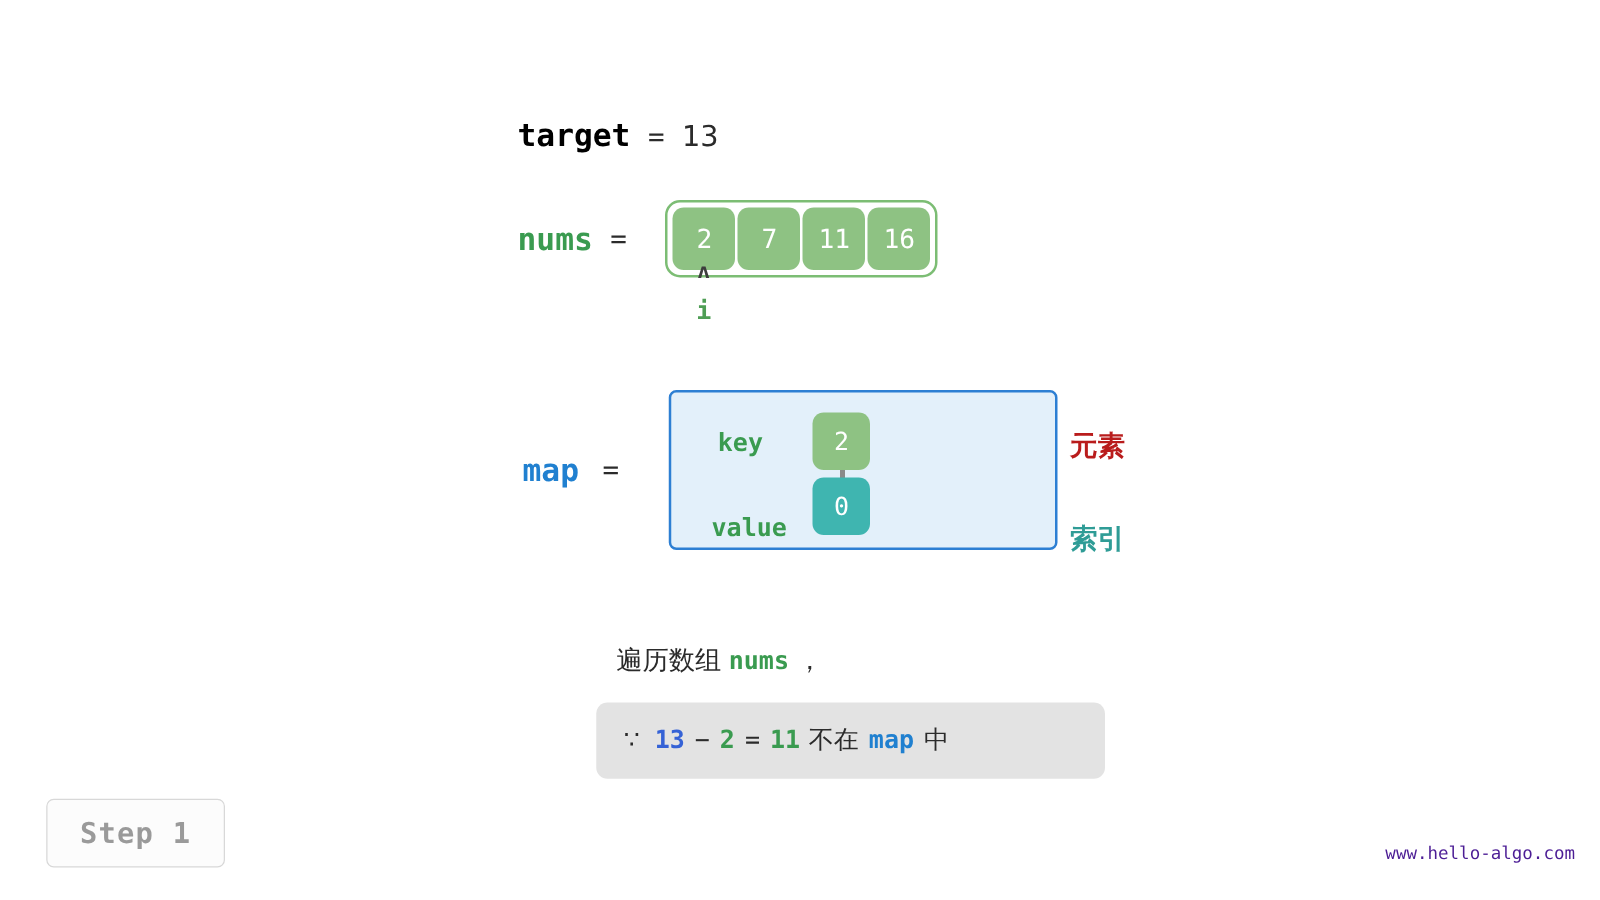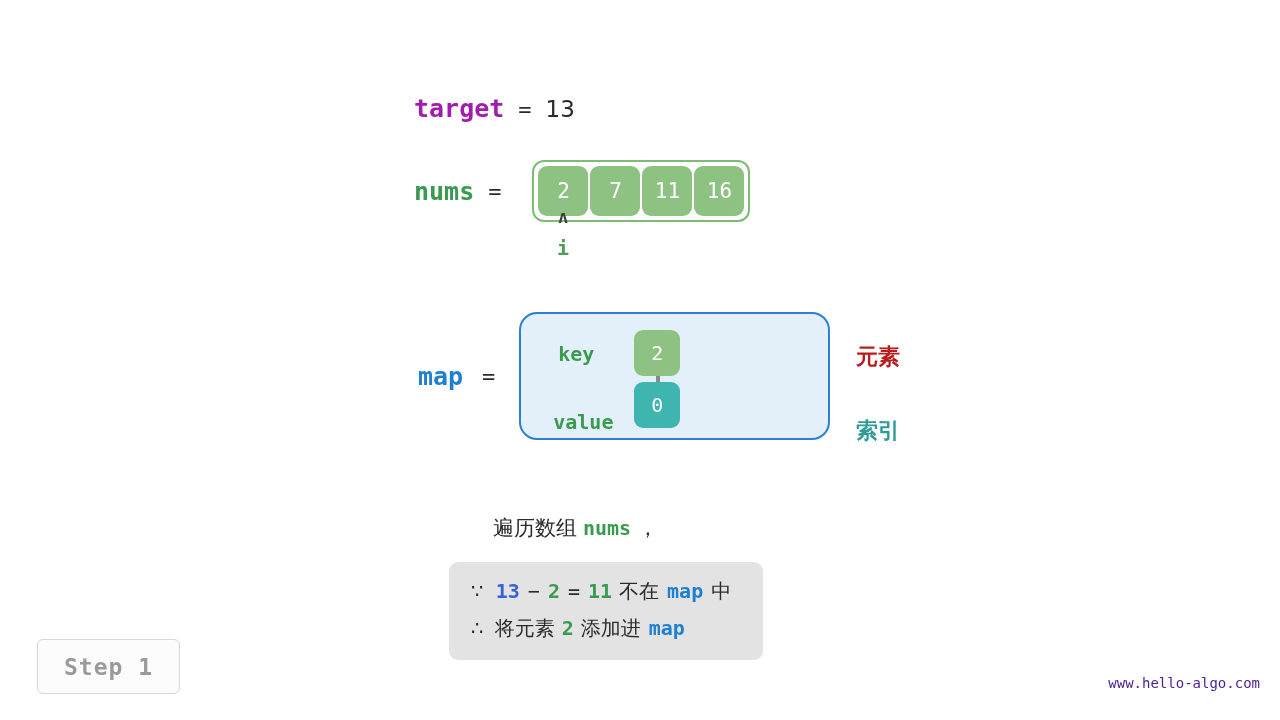--- a/index.html
+++ b/index.html
@@ -26,21 +26,21 @@
     position: absolute;
     left: 414px;
     top: 94px;
     display: flex;
     align-items: baseline;
     gap: 14px;
     white-space: nowrap;
   }
   #target-row .var-name {
     font-size: 25px;
-    color: #a21caf;
+    color: #000000;
   }
   #target-row .eq {
     font-size: 22px;
     color: #2b2b2b;
     font-family: "DejaVu Sans Mono", monospace;
   }
   #target-row .num {
     font-size: 23px;
     color: #2b2b2b;
     font-family: "DejaVu Sans", sans-serif;
@@ -125,27 +125,27 @@
     color: #2080d0;
     width: 56px;
   }
   #map-row .eq {
     font-size: 22px;
     color: #2b2b2b;
     font-family: "DejaVu Sans Mono", monospace;
     margin-left: 8px;
   }
   #map-box {
-    margin-left: 24px;
+    margin-left: 40px;
     width: 311px;
     height: 128px;
     box-sizing: border-box;
     background: #e3f0fa;
     border: 2px solid #2d7fd3;
-    border-radius: 18px;
+    border-radius: 6px;
     position: relative;
   }
   .kv-label {
     position: absolute;
     font-family: "DejaVu Sans Mono", monospace;
     font-weight: bold;
     font-size: 20px;
     color: #3a9b50;
   }
   #key-label { left: 37px; top: 28px; }
@@ -202,23 +202,23 @@
   #desc-line .kw {
     font-family: "DejaVu Sans Mono", monospace;
     font-weight: bold;
     color: #3a9b50;
     font-size: 20px;
     margin: 0 6px;
   }
 
   #reason-box {
     position: absolute;
-    left: 449px;
+    left: 477px;
     top: 562px;
-    width: 314px;
+    width: 407px;
     box-sizing: border-box;
     background: #e3e3e3;
     border-radius: 9px;
     padding: 11px 22px 13px 22px;
   }
   #reason-box .rline {
     font-size: 20px;
     color: #2b2b2b;
     line-height: 37px;
     white-space: nowrap;
@@ -330,20 +330,17 @@
 <div class="side-label" id="index-label">索引</div>
 
 <div id="desc-line">
   <span>遍历数组</span><span class="kw">nums</span><span>，</span>
 </div>
 
 <div id="reason-box">
   <div class="rline">
     <span class="sym">∵</span><span class="blue">13</span><span class="op">−</span><span class="green">2</span><span class="op">=</span><span class="green">11</span><span class="cn">不在</span><span class="skyblue">map</span><span class="cn">中</span>
   </div>
-  <div class="rline">
-    <span class="sym">∴</span><span class="cn">将元素</span><span class="green">2</span><span class="cn">添加进</span><span class="skyblue">map</span>
-  </div>
 </div>
 
 <div id="step-badge">Step 1</div>
 
 <div id="watermark">www.hello-algo.com</div>
 
 </body></html>

